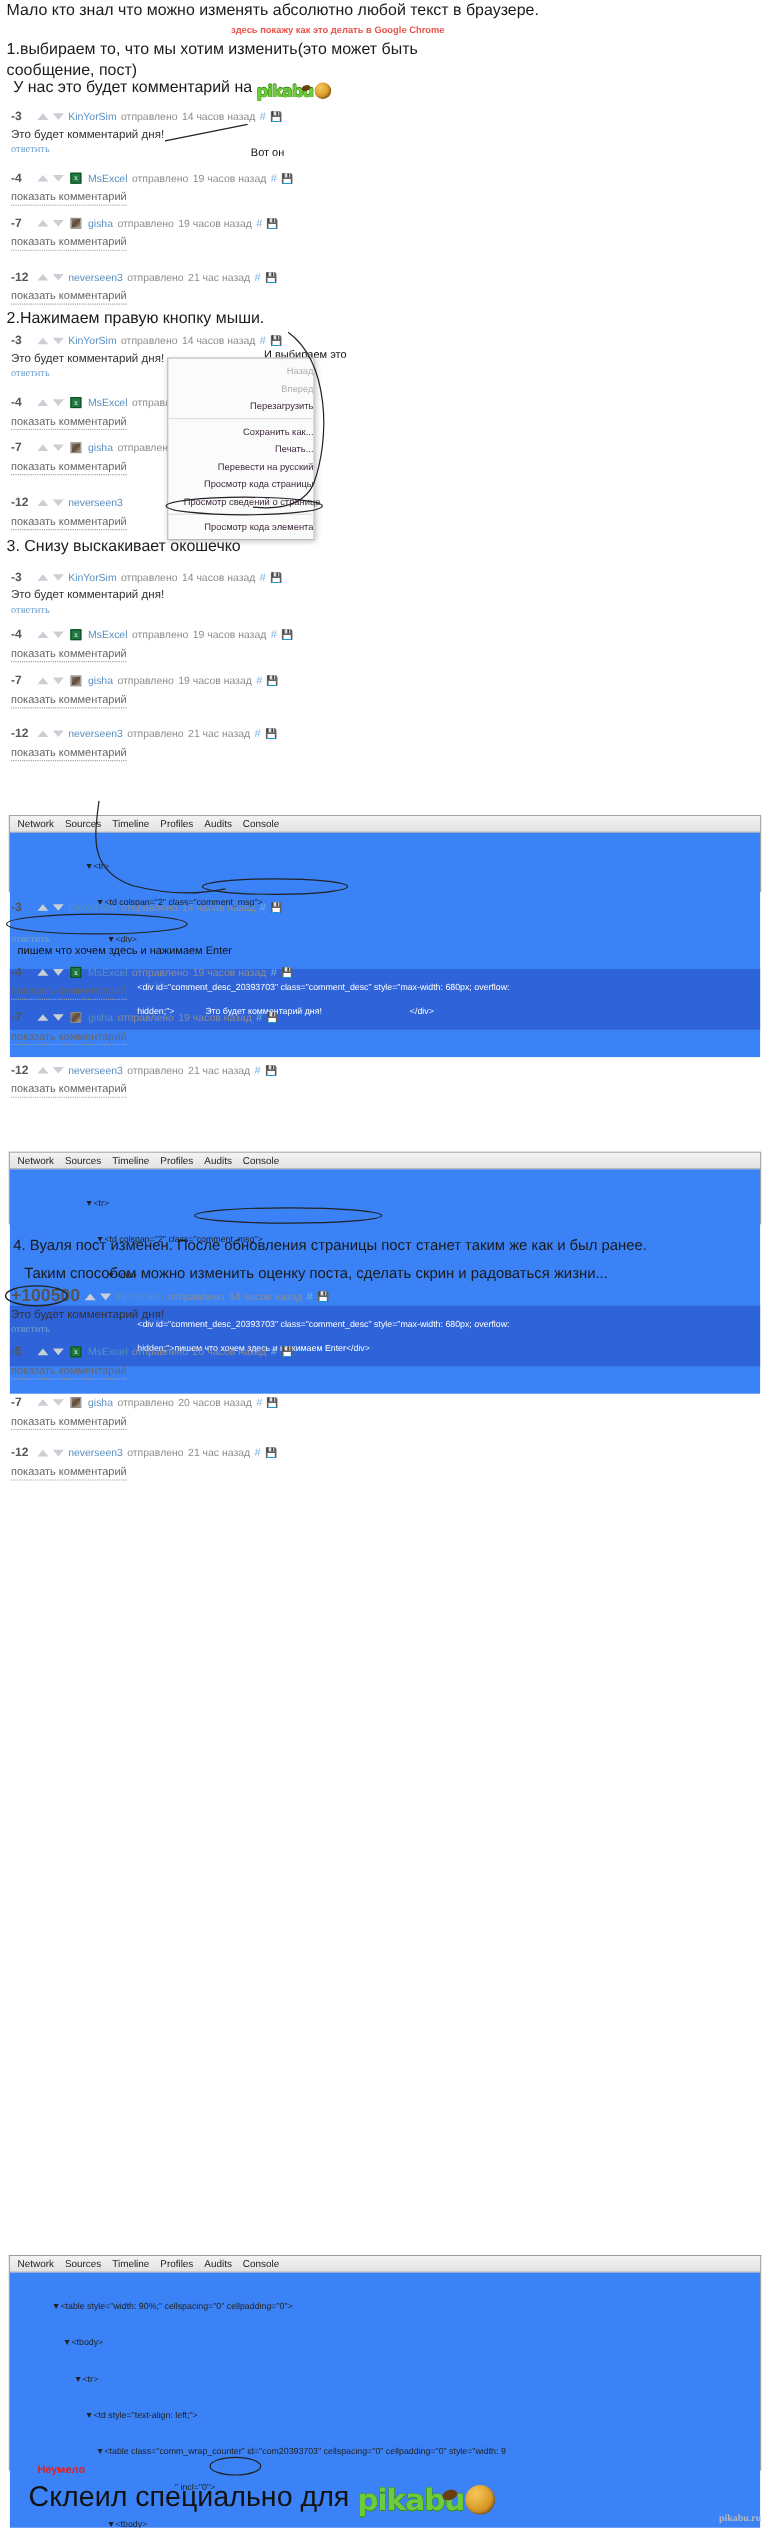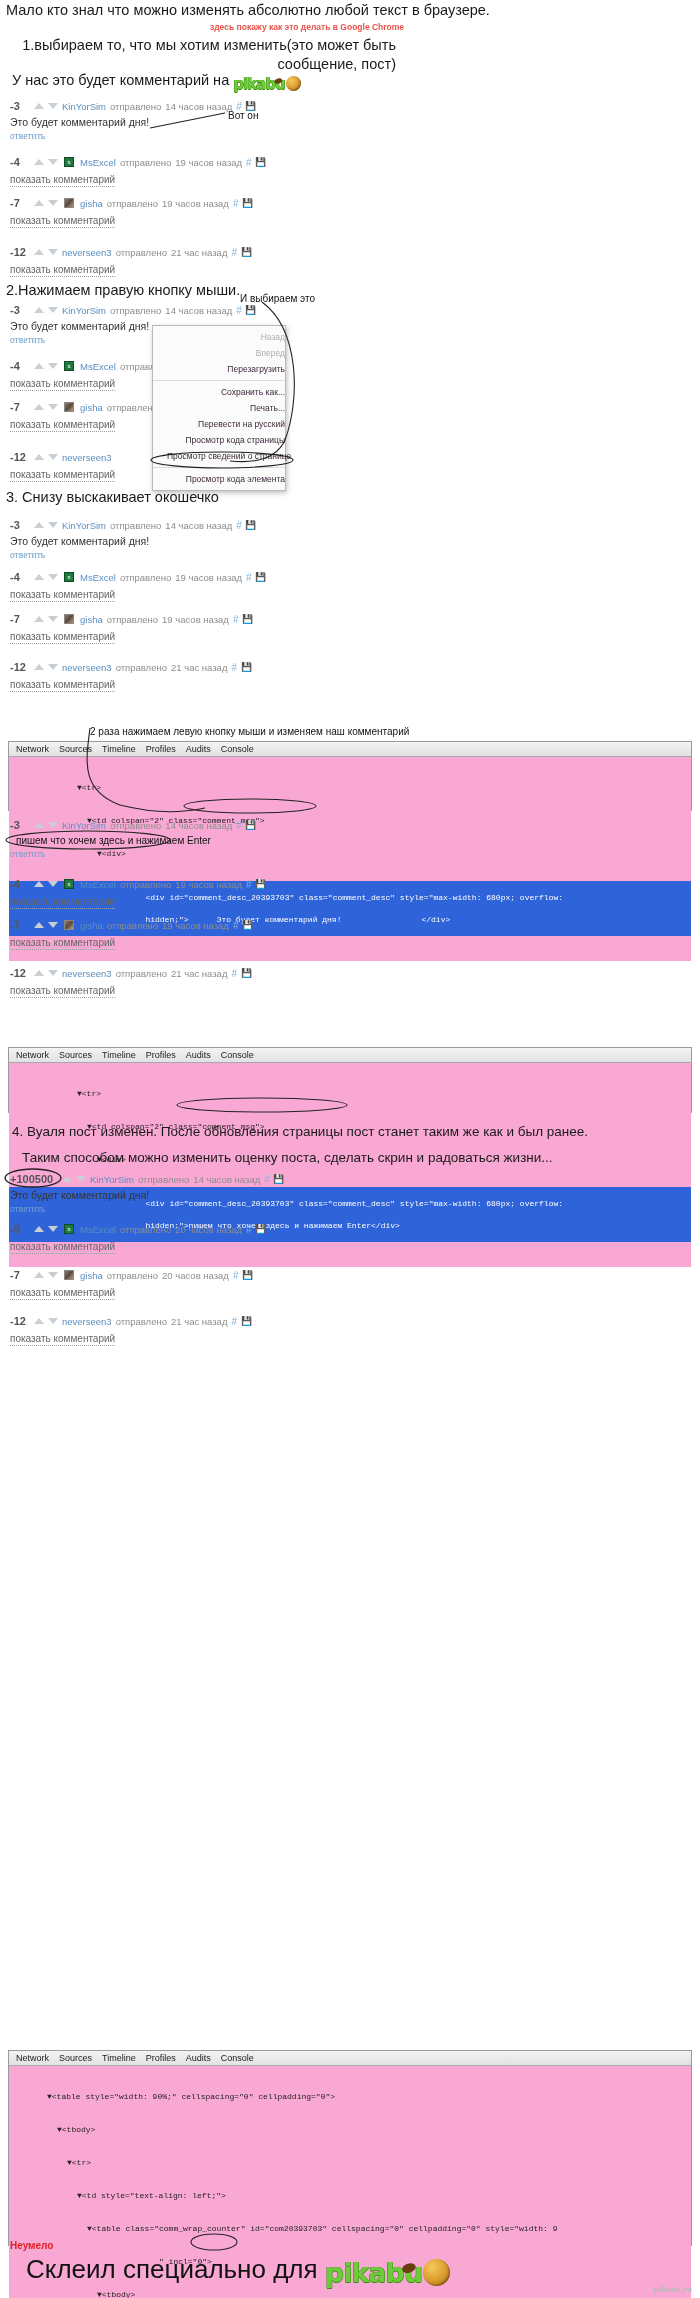--- a/index.html
+++ b/index.html
@@ -18,21 +18,21 @@
     font-size:14.5px; color:#1a1a1a; letter-spacing:0px;
   }
   .subhead {
     position:absolute; left:210px; top:22px;
     font-size:8.5px; color:#e8534a; font-weight:bold;
   }
   .step {
     position:absolute; font-size:14.5px; color:#1a1a1a; line-height:19px;
   }
   .step-sm { font-size:13.5px; }
-  .note { position:absolute; font-size:10px; color:#111; }
+  .note { position:absolute; font-size:10px; color:#111;margin-top:24px; }
 
   
   .pikabu {
     display:inline-block; position:relative; vertical-align:-4px;
     font-weight:bold; color:#6ecb3c; letter-spacing:-1px;
     font-family:"DejaVu Sans", sans-serif;
     text-shadow: -0.5px 0 #3b8a16, 0 0.5px #3b8a16, 0.5px 0 #3b8a16, 0 -0.5px #3b8a16;
   }
   .pikabu .bun {
     display:inline-block; width:1em; height:1em; border-radius:50%;
@@ -42,21 +42,21 @@
   }
   .pikabu .bun::after{
     content:""; position:absolute; width:.52em; height:.34em; border-radius:50%;
     background:#6a3f10; transform:translate(-0.78em,0.17em) rotate(-18deg);
   }
 
   
   .comment { position:absolute; left:10px; }
   .c-head { display:flex; align-items:center; gap:4px; height:14px; white-space:nowrap; }
   .score { font-size:11px; font-weight:bold; color:#555; min-width:20px; }
-  .score.big { font-size:11px; }
+  .score.big { font-size:16px; }
   .arrow-up, .arrow-down {
     width:0; height:0; display:inline-block;
     border-left:5px solid transparent; border-right:5px solid transparent;
   }
   .arrow-up { border-bottom:6px solid #c9cfd4; }
   .arrow-down { border-top:6px solid #c9cfd4; }
   .avatar { width:10px; height:10px; display:inline-block; margin:0 2px; }
   .avatar.excel { background:#1f7a3f; border:1px solid #0e4d24; position:relative; }
   .avatar.excel::after{ content:"x"; position:absolute; inset:0; color:#fff; font-size:7px;
         line-height:9px; text-align:center; font-family:"Liberation Serif", serif; }
@@ -82,43 +82,43 @@
   .ctx-item.disabled { color:#b2aab2; }
   .ctx-sep { height:1px; background:#dcdcdc; margin:3px 0; }
 
   
   .devtools { position:absolute; left:8px; background:#fff;
         border:1px solid #9a9a9a; }
   .dt-tabs { height:15px; background:linear-gradient(#f3f3f3,#e2e2e2);
         border-bottom:1px solid #a8a8a8; display:flex; align-items:center;
         padding-left:7px; gap:10px; }
   .dt-tab { font-size:9px; color:#222; }
-  .dt-code { font-family:Liberation Mono, monospace; font-size:8px; line-height:11px;
-        color:#222; padding:3px 0 3px 0; background:#f9a8d4; white-space:pre; }
+  .dt-code { font-family:Liberation Sans, sans-serif; font-size:8px; line-height:11px;
+        color:#222; padding:3px 0 3px 0; background:#3b82f6; white-space:pre; }
   .dt-line { padding-left:4px; }
   .dt-line.sel { background:#2f63d9; color:#fff; }
 
   
   .svgover { position:absolute; left:0; top:0; width:700px; height:2298px; pointer-events:none; }
 
   
   .footer-label { position:absolute; font-size:10px; color:#e02020; font-weight:bold; }
   .footer-big { position:absolute; font-size:26px; color:#111; font-family:"Liberation Sans", sans-serif; }
   .watermark { position:absolute; right:8px; font-size:9px; color:#b9b9b9; font-weight:bold;
         font-family:"Liberation Serif", serif; }
 </style>
 </head>
 <body>
 
 <div class="page">
 
   <div class="headline">Мало кто знал что можно изменять абсолютно любой текст в браузере.</div>
   <div class="subhead">здесь покажу как это делать в Google Chrome</div>
 
-  <div class="step" style="left:6px; top:36px; width:390px;text-align:right;">1.выбираем то, что мы хотим изменить(это может быть сообщение, пост)</div>
+  <div class="step" style="left:6px; top:36px; width:390px;">1.выбираем то, что мы хотим изменить(это может быть сообщение, пост)</div>
   <div class="step" style="left:12px; top:71px;">
     <span>У нас это будет комментарий на</span>
     <span class="pikabu" style="font-size:15px;"><span>pikabu</span><span class="bun"></span></span>
   </div>
 
   <div class="comment" style="top:99px;">
     <div class="c-head">
       <span class="score">-3</span>
       <span class="arrow-up"></span>
       <span class="arrow-down"></span>
@@ -485,21 +485,21 @@
       <div class="dt-line" style="padding-left:78px;">▼&lt;table class="comm_wrap_counter" id="com20393703" cellspacing="0" cellpadding="0" style="width: 9</div>
       <div class="dt-line" style="padding-left:150px;">" incl="0"&gt;</div>
       <div class="dt-line" style="padding-left:88px;">▼&lt;tbody&gt;</div>
       
       
       
       
     </div>
   </div>
 
-  <div class="footer-label" style="left:10px; top:2240px;">Неумело</div>
+  <div class="footer-label" style="left:10px; top:2240px;padding-left:24px;">Неумело</div>
   <div class="footer-big" style="left:26px; top:2254px;">
     <span>Склеил специально для</span>
     <span class="pikabu" style="font-size:27px;"><span>pikabu</span><span class="bun"></span></span>
   </div>
   <div class="watermark" style="top:2284px;">pikabu.ru</div>
 
   <svg class="svgover">
 
     <path d="M150,128 L225,113" stroke="#222" stroke-width="1.1" fill="none"></path>
 

